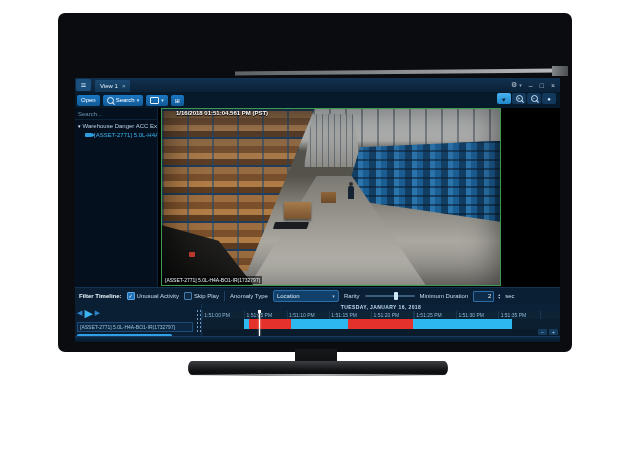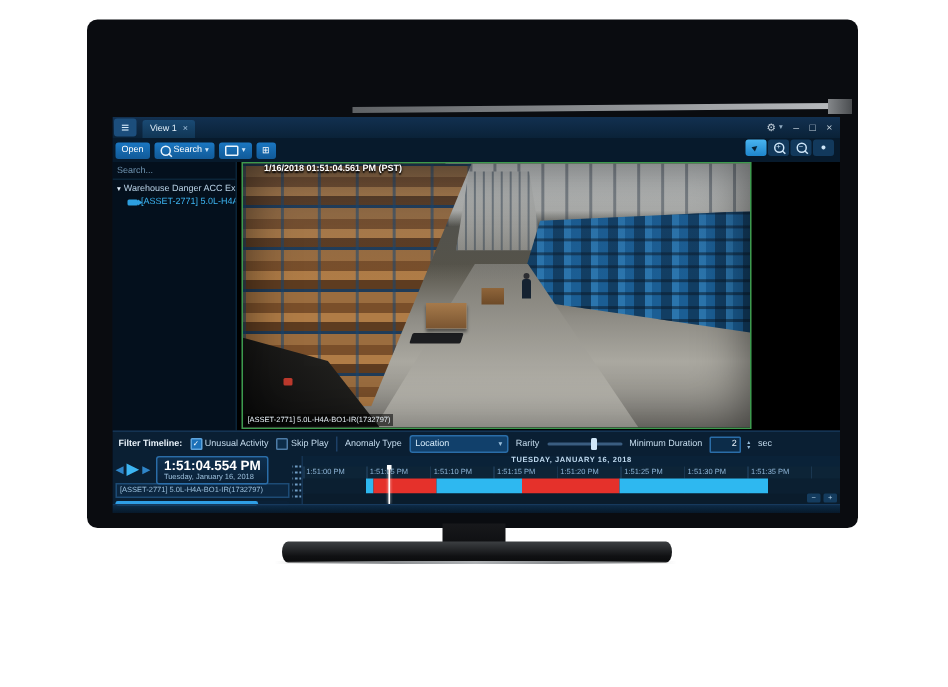--- a/index.html
+++ b/index.html
@@ -237,24 +237,20 @@
     </span>
     <span>sec</span>
   </div>
 
   <div class="timelinebar">
     <div class="pcontrols">
       <div class="prow">
         <span class="pb">◀</span>
         <span class="pb play">▶</span>
         <span class="pb">▶</span>
-        <div class="timebox">
-          <div class="t">1:51:04.554 PM</div>
-          <div class="d">Tuesday, January 16, 2018</div>
-        </div>
       </div>
       <div class="camrow">[ASSET-2771] 5.0L-H4A-BO1-IR(1732797)</div>
       <div class="hscroll">
           <div class="thumb"></div>
         </div>
     </div>
     <div class="splitter"></div>
     <div class="tlpanel">
       <div class="tl-date">TUESDAY, JANUARY 16, 2018</div>
       <div class="tl-ticks" id="tl-ticks">

